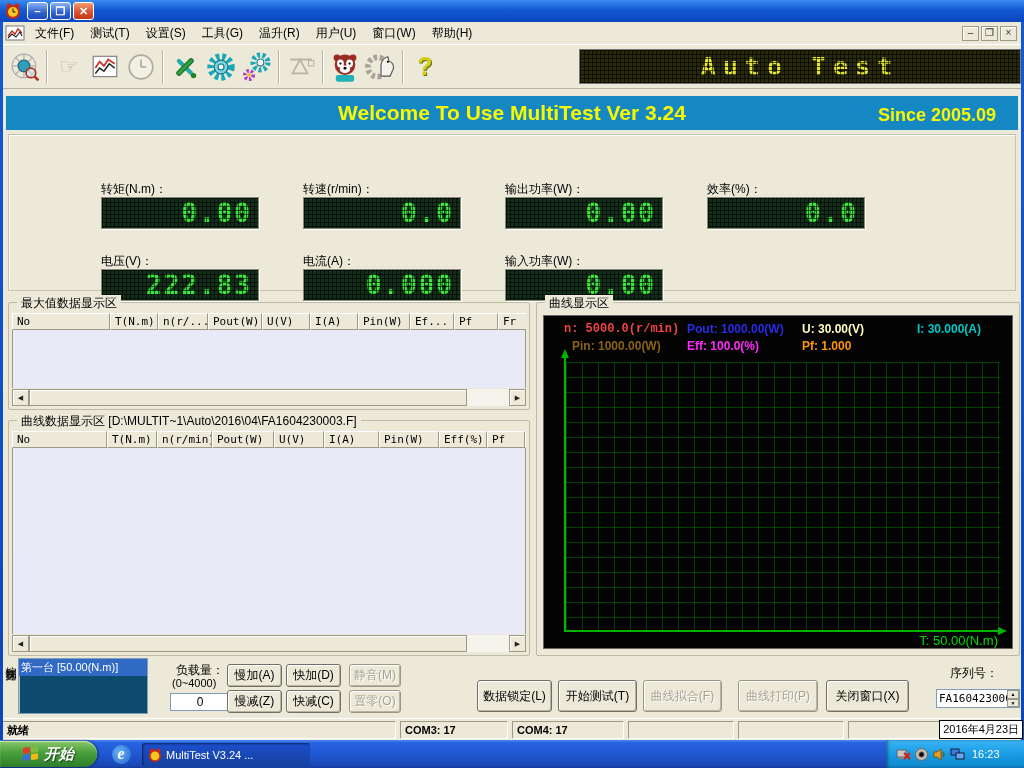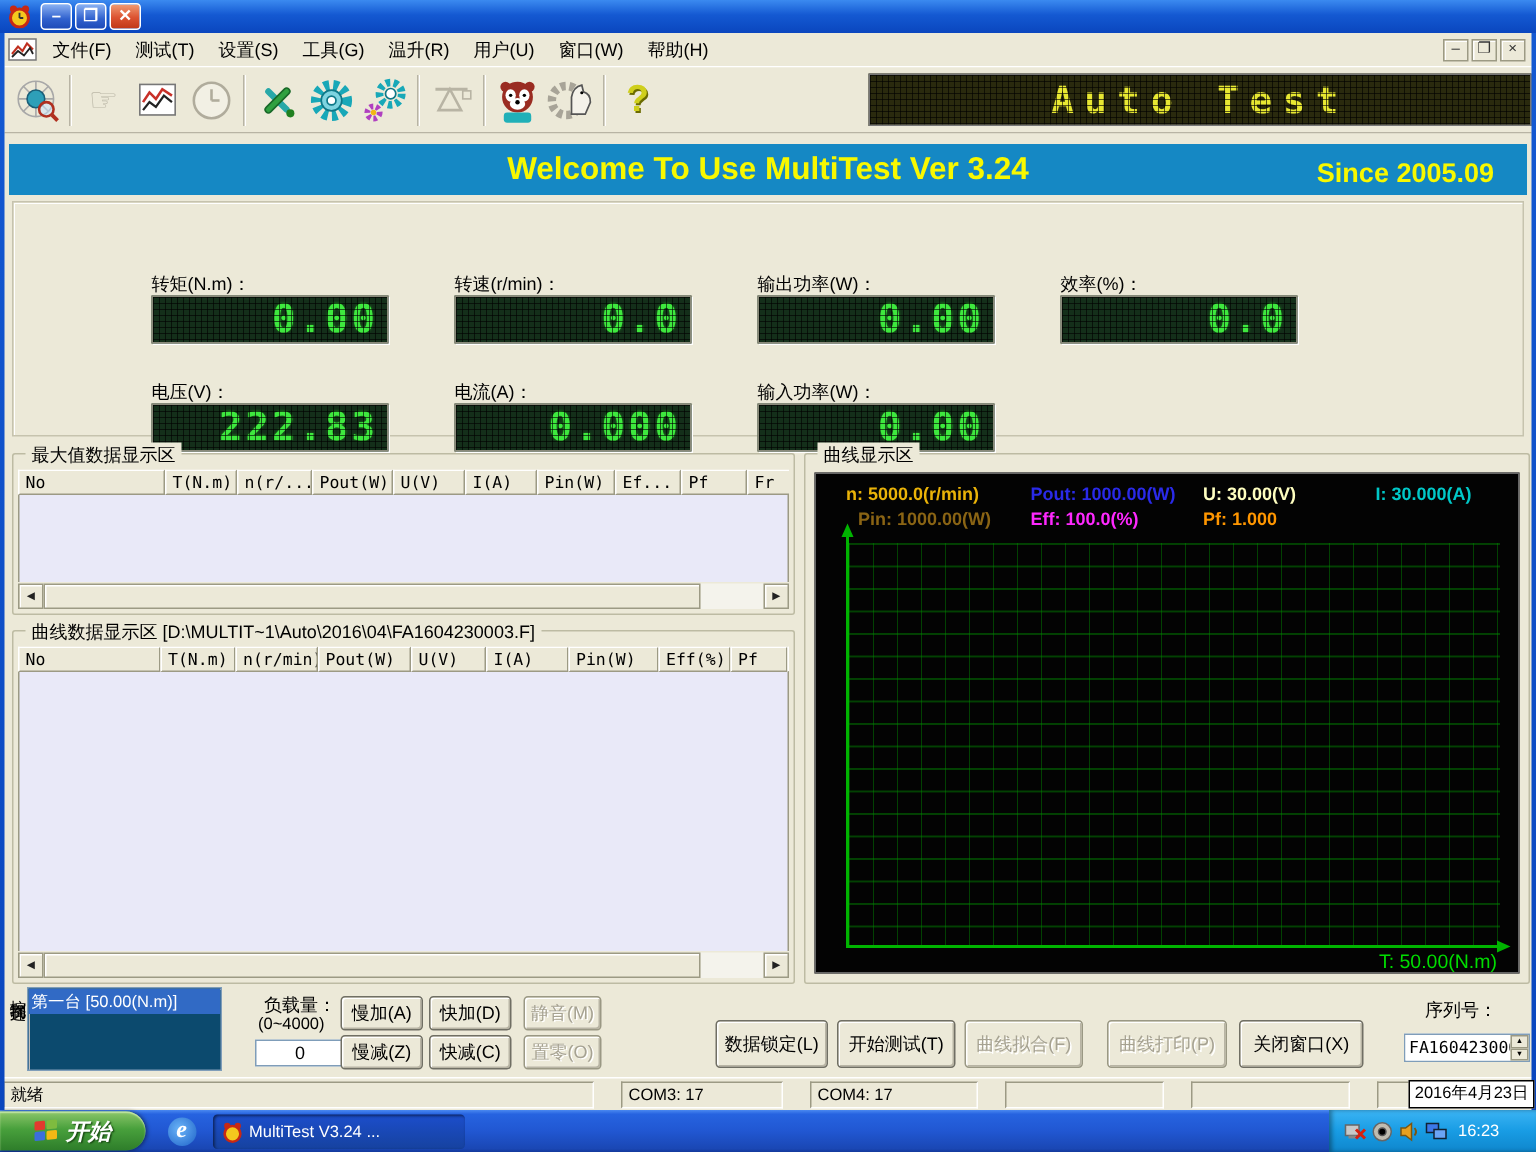--- a/index.html
+++ b/index.html
@@ -137,21 +137,21 @@
   .serial-wrap { position:absolute; left:936px; top:689px; width:84px; height:19px; display:flex;
     border:1px solid #7F9DB9; background:#fff; }
   .serial-input { flex:1; border:0; font-size:11px; font-family:"DejaVu Sans Mono",monospace; width:64px; padding-left:2px; }
   .spin { width:12px; display:flex; flex-direction:column; }
   .spin div { flex:1; background:#ECE9D8; border:1px solid #9C9A84; font-size:5px; line-height:6px; text-align:center; }
 
   
   .statusbar { position:absolute; left:0; right:0; top:718px; height:22px; background:#ECE9D8;
     border-top:1px solid #fff; display:flex; align-items:center; padding:0 2px; }
   .scell { height:18px; border:1px solid; border-color:#9C9A84 #FFF #FFF #9C9A84; font-size:11px;
-    line-height:16px; padding-left:4px; margin-right:18px; flex:none; overflow:hidden; white-space:nowrap; }
+    line-height:16px; padding-left:4px; margin-right:4px; flex:none; overflow:hidden; white-space:nowrap;font-weight:bold; }
   .s-ready { width:394px; } .s-com3 { width:108px; } .s-com4 { width:112px; }
   .s-empty { width:106px; } .s-user { flex:1; }
   .date-tip { position:absolute; right:1px; top:1px; height:19px; background:#fff; border:1px solid #000;
     font-size:11px; line-height:17px; padding:0 3px; z-index:9; }
 
   
   .taskbar { position:absolute; left:0; right:0; top:740px; height:28px;
     background:linear-gradient(180deg,#4A88F0 0%,#2663E0 10%,#2157D2 50%,#1A47B4 92%,#143A9C 100%); }
   .startbtn { position:absolute; left:0; top:1px; width:97px; height:26px; border-radius:0 13px 13px 0;
     background:linear-gradient(180deg,#8CC66A 0%,#48A03C 45%,#2E7D2A 100%);
@@ -404,21 +404,21 @@
       <div class="sb-thumb"></div>
       <div class="sb-track"></div>
       <div class="sb-btn">▶</div>
     </div>
   </div>
 
   <div class="gb gb-chart">
     <span class="gb-legend">曲线显示区</span>
     <div class="chart-area">
       <div id="chart-legend">
-          <span class="lg" style="left: 20px; top: 6px; color: #eab308;">n: 5000.0(r/min)</span>
+          <span class="lg" style="left: 20px; top: 6px; color: #ef4444; font-family: Liberation Mono, monospace;">n: 5000.0(r/min)</span>
           <span class="lg" style="left: 143px; top: 6px; color: rgb(42, 42, 232);">Pout: 1000.00(W)</span>
           <span class="lg" style="left: 258px; top: 6px; color: rgb(255, 255, 192);">U: 30.00(V)</span>
           <span class="lg" style="left: 373px; top: 6px; color: rgb(0, 200, 200);">I: 30.000(A)</span>
           <span class="lg" style="left: 28px; top: 23px; color: rgb(138, 100, 20);">Pin: 1000.00(W)</span>
           <span class="lg" style="left: 143px; top: 23px; color: rgb(255, 40, 255);">Eff: 100.0(%)</span>
           <span class="lg" style="left: 258px; top: 23px; color: rgb(255, 150, 0);">Pf: 1.000</span>
         </div>
       <div class="chart-grid"></div>
       <div class="axis-v"></div>
       <div class="axis-h"></div>

